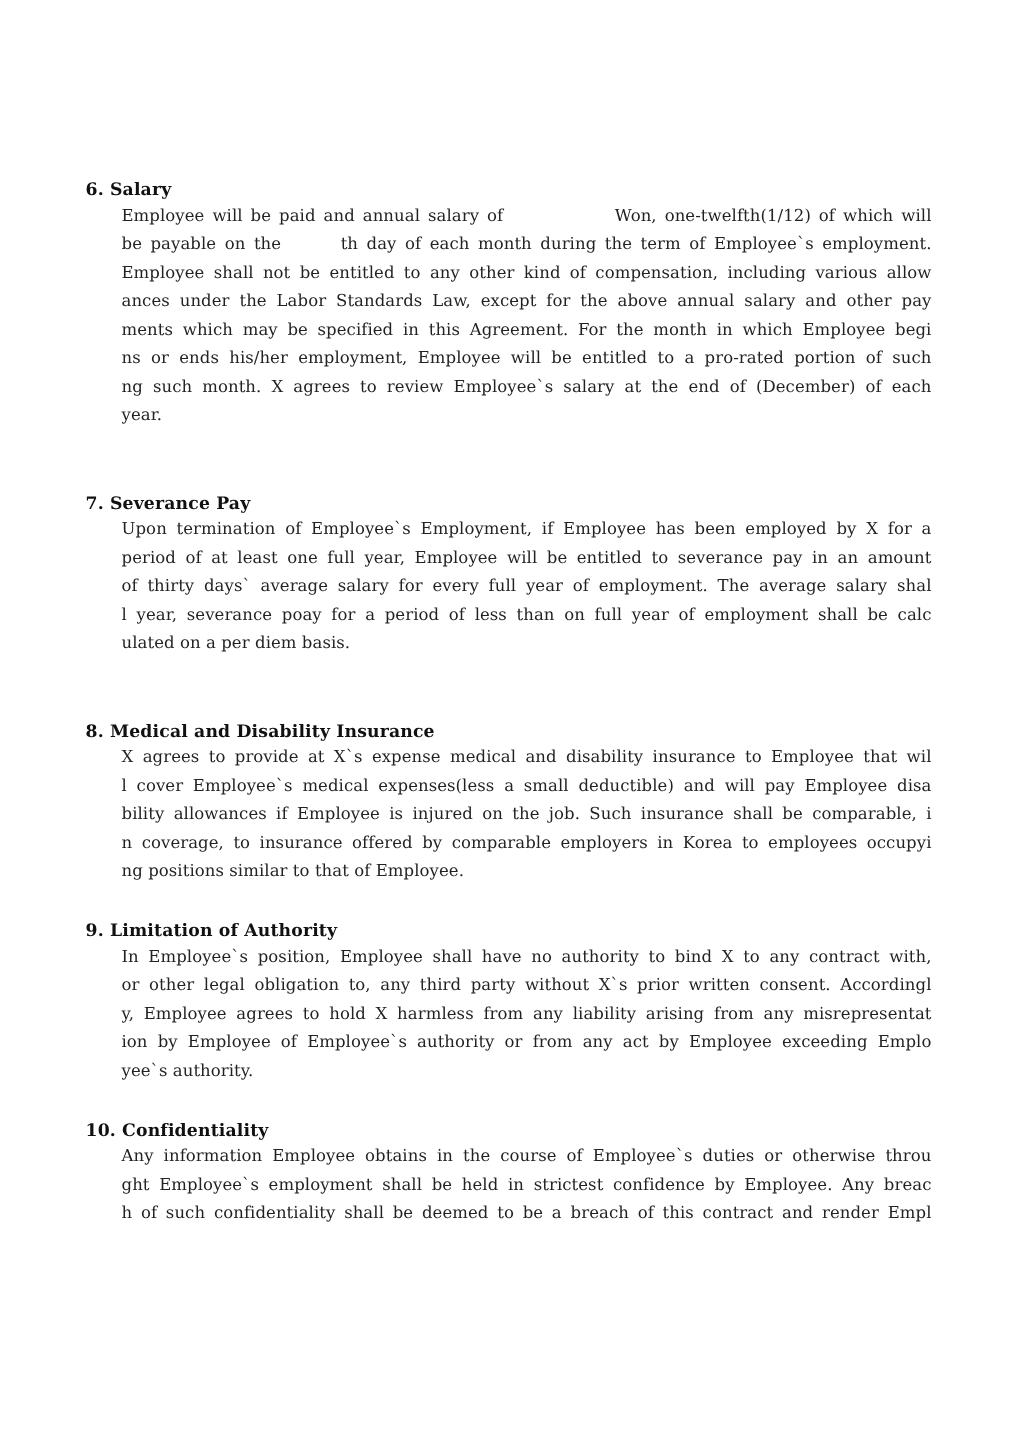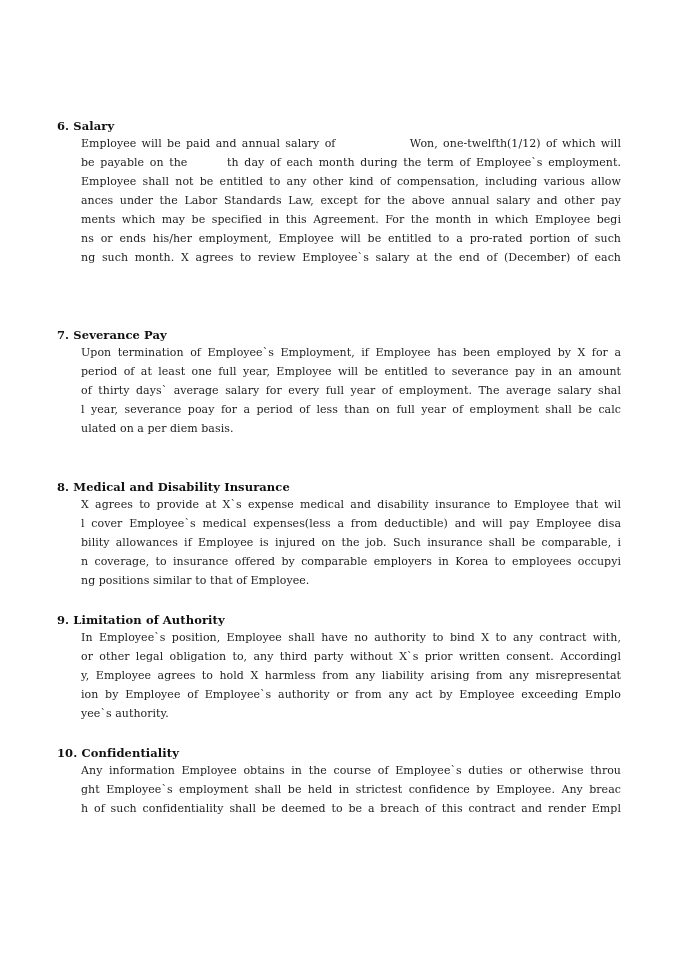--- a/index.html
+++ b/index.html
@@ -69,39 +69,40 @@
   <div class="section" id="sec-6">
     <div class="section-heading">6. Salary</div>
     <div class="section-body">
       <div class="line" style="white-space:pre;">Employee will be paid and annual salary of              Won, one-twelfth(1/12) of which will</div>
       <div class="line" style="white-space:pre;">be payable on the       th day of each month during the term of Employee`s employment.</div>
       <div class="line">Employee shall not be entitled to any other kind of compensation, including various allow</div>
       <div class="line">ances under the Labor Standards Law, except for the above annual salary and other pay</div>
       <div class="line">ments which may be specified in this Agreement. For the month in which Employee begi</div>
       <div class="line">ns or ends his/her employment, Employee will be entitled to a pro-rated portion of such</div>
       <div class="line">ng such month. X agrees to review Employee`s salary at the end of (December) of each</div>
+      <div class="line last">year.</div>
     </div>
   </div>
 
   <div class="section" id="sec-7">
     <div class="section-heading">7. Severance Pay</div>
     <div class="section-body">
       <div class="line">Upon termination of Employee`s Employment, if Employee has been employed by X for a</div>
       <div class="line">period of at least one full year, Employee will be entitled to severance pay in an amount</div>
       <div class="line">of thirty days` average salary for every full year of employment. The average salary shal</div>
       <div class="line">l year, severance poay for a period of less than on full year of employment shall be calc</div>
       <div class="line last">ulated on a per diem basis.</div>
     </div>
   </div>
 
   <div class="section" id="sec-8">
     <div class="section-heading">8. Medical and Disability Insurance</div>
     <div class="section-body">
       <div class="line">X agrees to provide at X`s expense medical and disability insurance to Employee that wil</div>
-      <div class="line">l cover Employee`s medical expenses(less a from deductible) and will pay Employee disa</div>
+      <div class="line">l cover Employee`s medical expenses(less a small deductible) and will pay Employee disa</div>
       <div class="line">bility allowances if Employee is injured on the job. Such insurance shall be comparable, i</div>
       <div class="line">n coverage, to insurance offered by comparable employers in Korea to employees occupyi</div>
       <div class="line last">ng positions similar to that of Employee.</div>
     </div>
   </div>
 
   <div class="section" id="sec-9">
     <div class="section-heading">9. Limitation of Authority</div>
     <div class="section-body">
       <div class="line">In Employee`s position, Employee shall have no authority to bind X to any contract with,</div>

